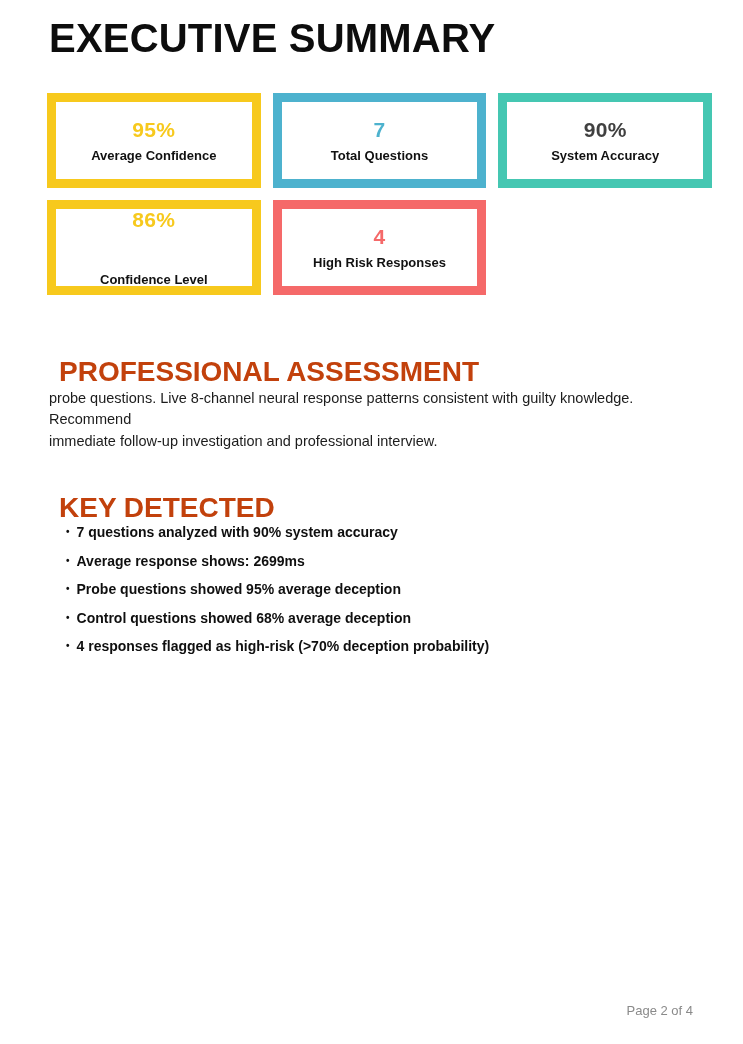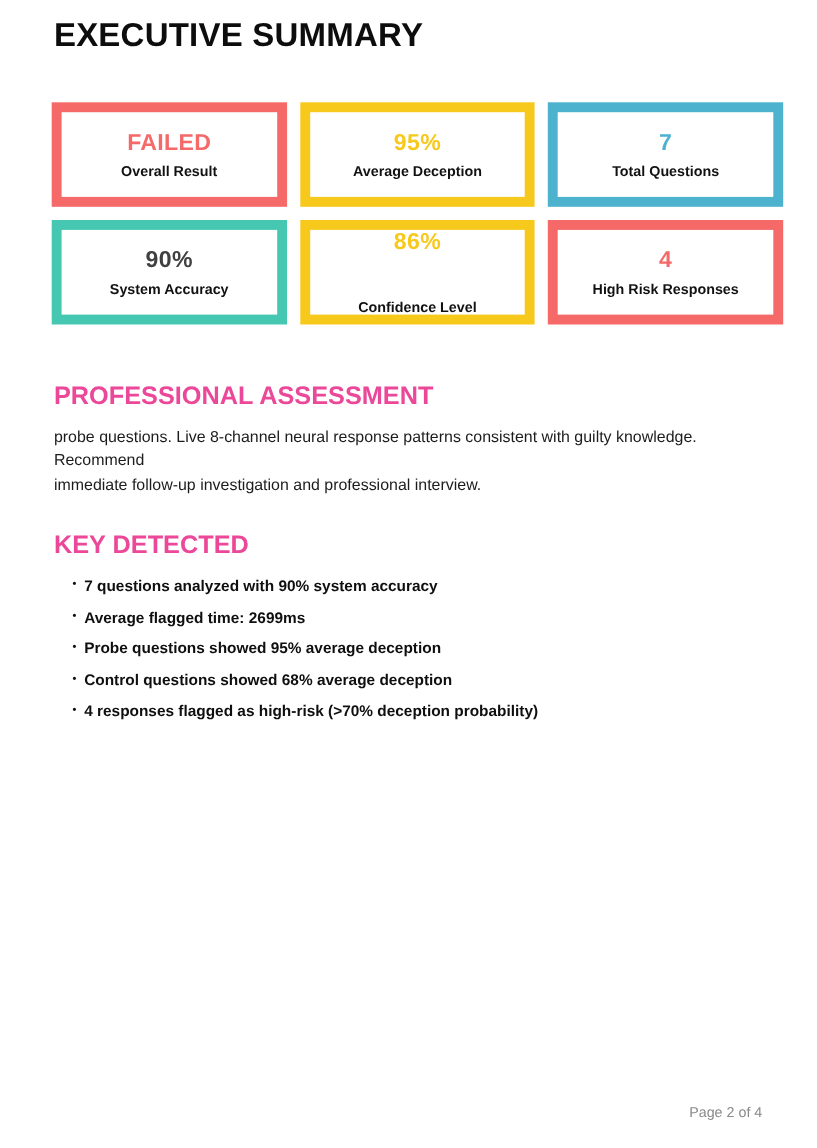--- a/index.html
+++ b/index.html
@@ -10,21 +10,21 @@
     background: #ffffff;
     font-family: "Liberation Sans", "DejaVu Sans", sans-serif;
     color: #111111;
     overflow: hidden;
   }
   .page-title {
     position: absolute;
     left: 49px;
     top: 18px;
     margin: 0;
-    font-size: 30px;
+    font-size: 40px;
     font-weight: bold;
     letter-spacing: 0.2px;
     color: #0d0d0d;
     line-height: 1;
   }
   .stats-grid {
     position: absolute;
     left: 47px;
     top: 93px;
     width: 665px;
@@ -52,24 +52,24 @@
   }
   .stat-label {
     font-size: 13px;
     font-weight: bold;
     color: #111111;
     line-height: 1;
   }
   .section-heading {
     position: absolute;
     left: 49px;
-    margin: 0;
-    font-size: 23px;
+    margin: 10px;
+    font-size: 28px;
     font-weight: bold;
-    color: #ec4899;
+    color: #c2410c;
     line-height: 1;
   }
   .pa-heading { top: 348px; }
   .pa-body {
     position: absolute;
     left: 49px;
     top: 388px;
     width: 655px;
     font-size: 14.5px;
     font-weight: 400;
@@ -110,27 +110,23 @@
   }
 </style>
 </head>
 <body>
 
 <main class="page">
 
   <h1 class="page-title">EXECUTIVE SUMMARY</h1>
 
   <section class="stats-grid">
-    <div class="stat-card" style="border-color: rgb(245, 105, 105);">
-      <div class="stat-value" style="color: rgb(245, 105, 105);">FAILED</div>
-      <div class="stat-label">Overall Result</div>
-    </div>
     <div class="stat-card" style="border-color: rgb(247, 201, 29);">
       <div class="stat-value" style="color: rgb(247, 201, 29);">95%</div>
-      <div class="stat-label">Average Deception</div>
+      <div class="stat-label">Average Confidence</div>
     </div>
     <div class="stat-card" style="border-color: rgb(77, 178, 206);">
       <div class="stat-value" style="color: rgb(77, 178, 206);">7</div>
       <div class="stat-label">Total Questions</div>
     </div>
     <div class="stat-card" style="border-color: rgb(69, 199, 178);">
       <div class="stat-value" style="color: #404040;">90%</div>
       <div class="stat-label">System Accuracy</div>
     </div>
     <div class="stat-card" style="border-color: rgb(247, 201, 29); gap: 43px;">
@@ -152,21 +148,21 @@
 
   <h2 class="section-heading kf-heading">KEY DETECTED</h2>
 
   <ul class="kf-list">
     <li class="kf-item">
       <span class="bullet-dot">•</span>
       <span>7 questions analyzed with 90% system accuracy</span>
     </li>
     <li class="kf-item">
       <span class="bullet-dot">•</span>
-      <span>Average flagged time: 2699ms</span>
+      <span>Average response shows: 2699ms</span>
     </li>
     <li class="kf-item">
       <span class="bullet-dot">•</span>
       <span>Probe questions showed 95% average deception</span>
     </li>
     <li class="kf-item">
       <span class="bullet-dot">•</span>
       <span>Control questions showed 68% average deception</span>
     </li>
     <li class="kf-item">

